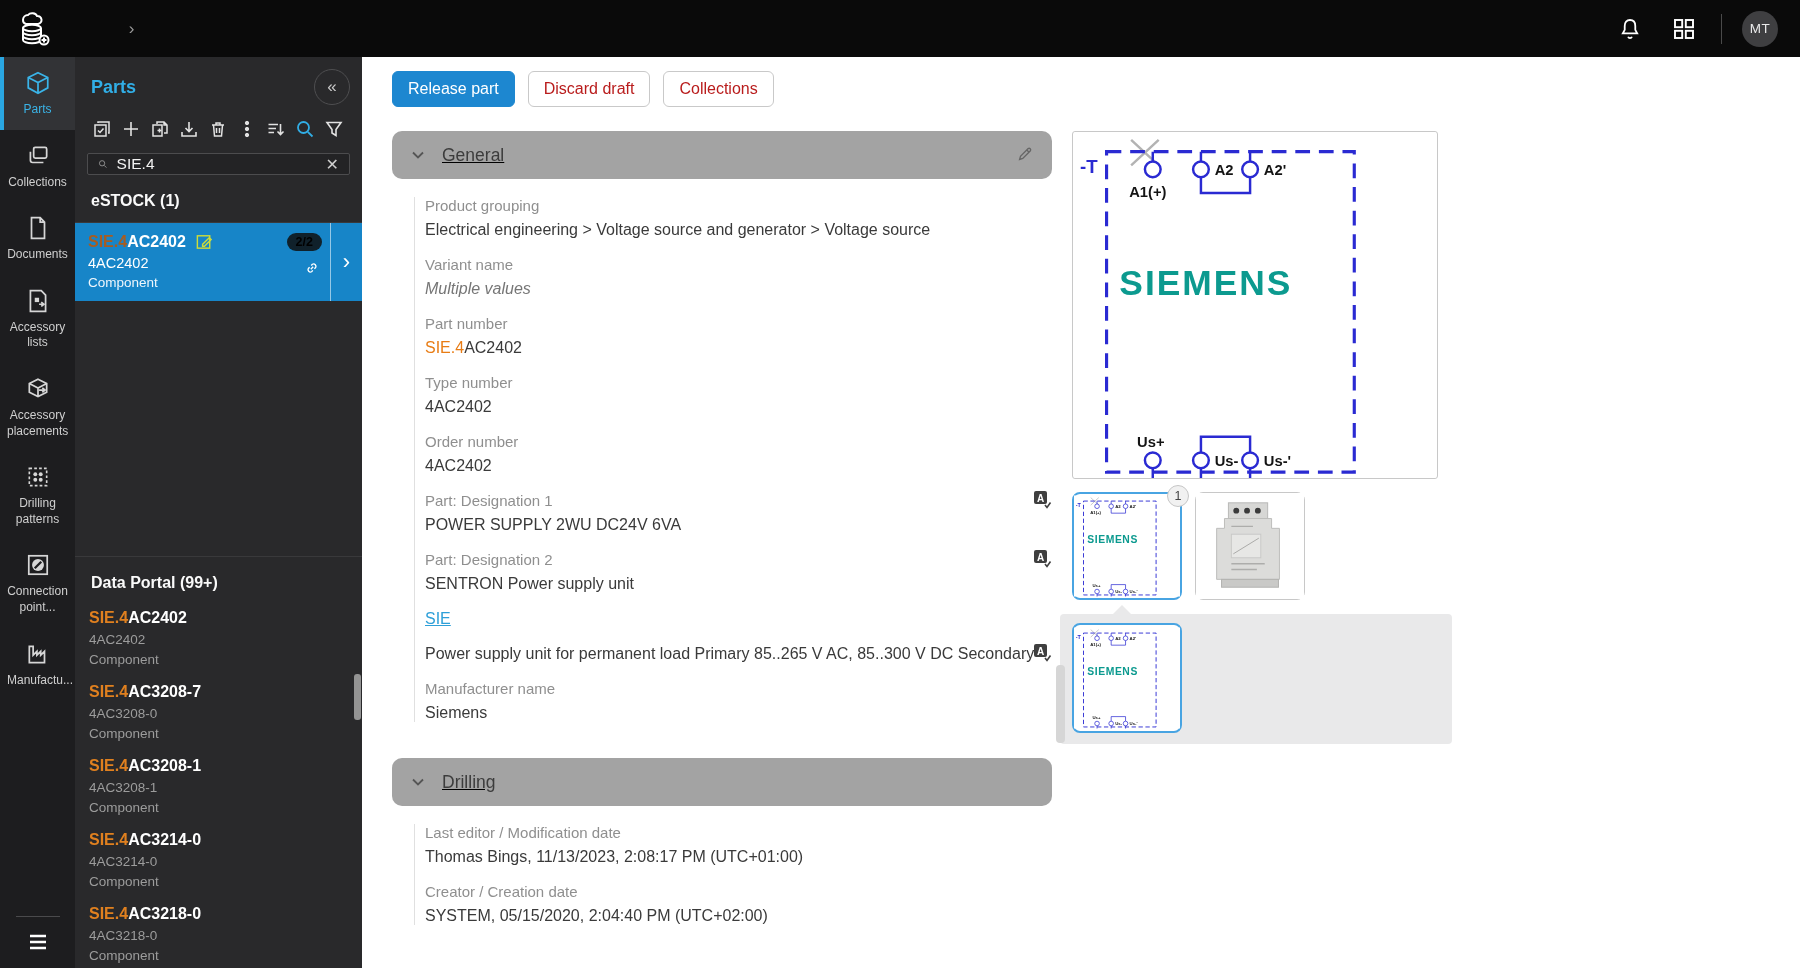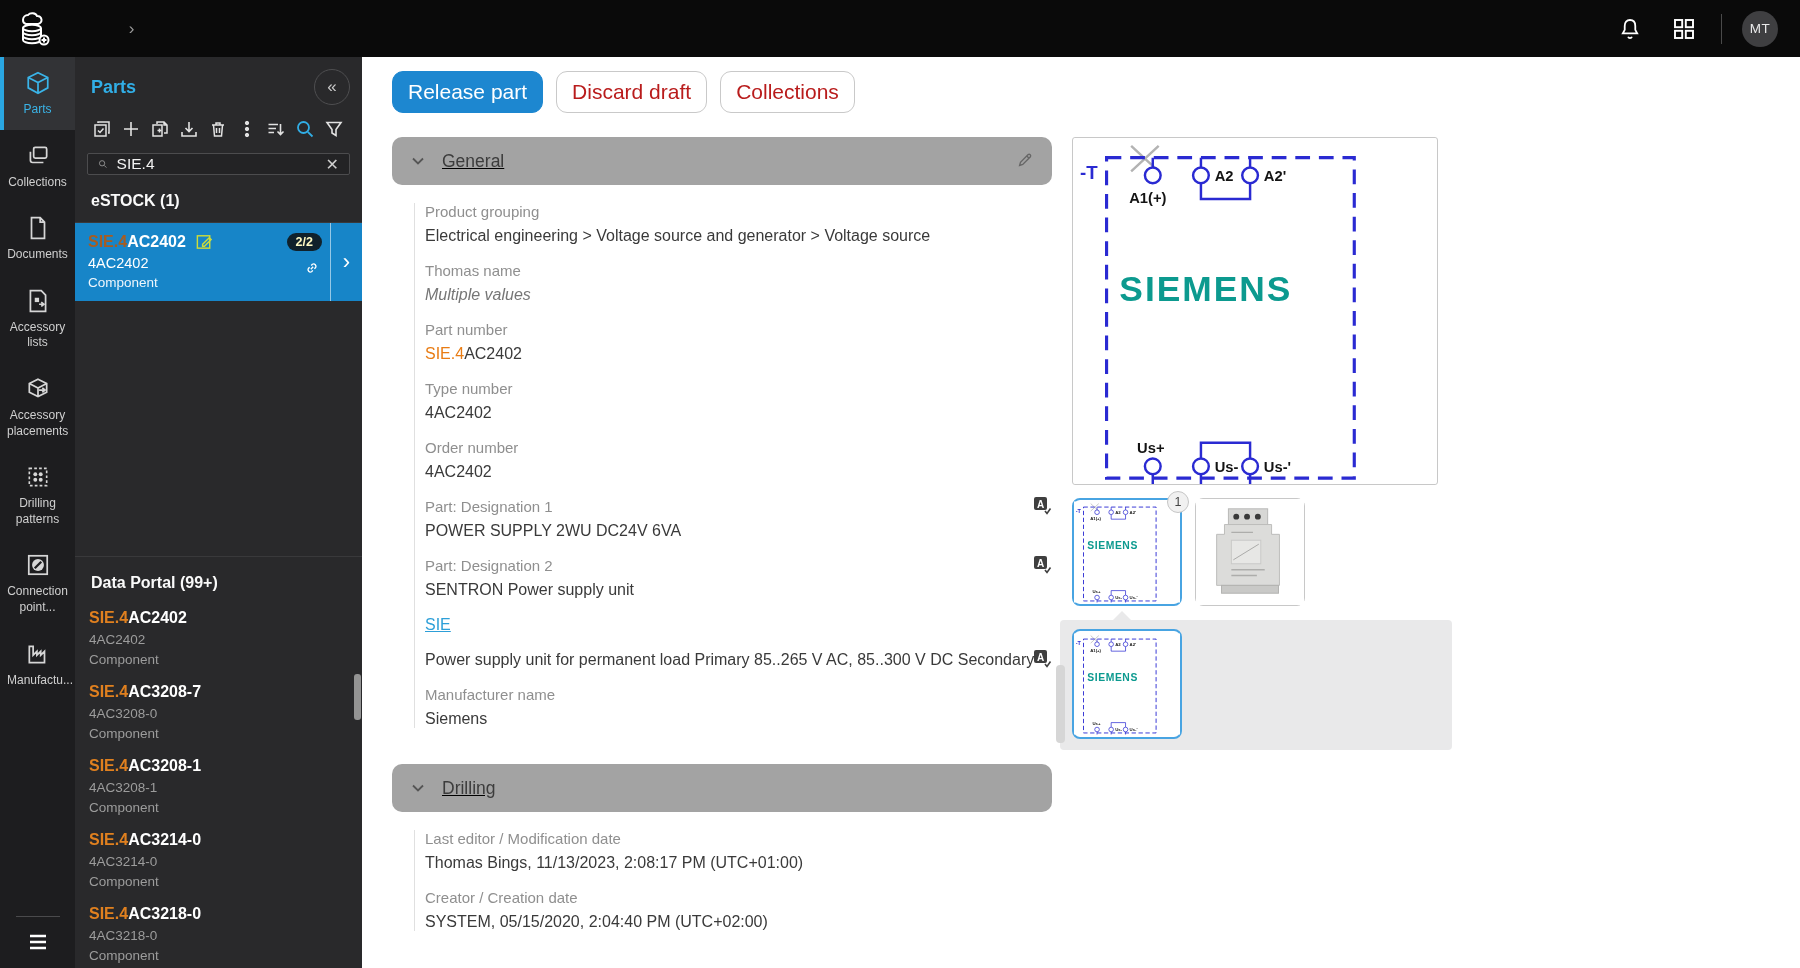--- a/index.html
+++ b/index.html
@@ -39,37 +39,37 @@
   .tool-btn svg { stroke:#e2e2e2; }
   .tool-btn.accent svg { stroke:#31aee6; }
   .searchbox { margin:0 12px; height:38px; background:#232325; border:1px solid #4c4c4e; border-radius:2px; display:flex; align-items:center; padding:0 10px; gap:9px; }
   .searchbox input { flex:1; background:transparent; border:none; outline:none; color:#f2f2f2; font-size:15.5px; font-family:inherit; }
   .clear-btn { background:none; border:none; color:#cfcfcf; font-size:16px; cursor:pointer; }
   .sec-head { padding:17px 16px 12px; font-weight:700; font-size:16px; color:#fafafa; border-bottom:1px solid #39393b; }
   .sel-item { background:#1785c8; padding:9px 40px 11px 13px; position:relative; cursor:pointer; }
   .sel-row1 { display:flex; align-items:center; gap:9px; }
   .sel-prefix { color:#a85c20; font-weight:700; font-size:16px; }
   .sel-name { color:#fff; font-weight:700; font-size:16px; margin-left:-9px; }
-  .badge { margin-left:auto; background:rgba(15,15,15,.85); color:#fef9c3; font-size:12.5px; font-weight:700; padding:2px 9px; border-radius:10px; }
+  .badge { margin-left:auto; background:rgba(15,15,15,.85); color:#000000; font-size:12.5px; font-weight:700; padding:2px 9px; border-radius:10px; }
   .sel-row2 { color:#fff; font-size:14.5px; margin-top:4px; }
   .sel-row3 { color:#eef6fc; font-size:13.5px; margin-top:4px; }
   .sel-chevron { position:absolute; right:0; top:0; bottom:0; width:32px; border-left:1px solid rgba(255,255,255,.55); display:flex; align-items:center; justify-content:center; color:#fff; font-size:22px; background:none; border-top:none;border-bottom:none;border-right:none; cursor:pointer; }
   .sel-link { position:absolute; right:42px; top:37px; }
   .panel-gap { height:255px; flex:0 0 auto; }
   .portal-head { border-top:1px solid #39393b; padding:17px 16px 6px; font-weight:700; font-size:16px; color:#fafafa; }
   .p-item { padding:11px 14px 5px; cursor:pointer; }
   .p-prefix { color:#e0801f; font-weight:700; font-size:16px; }
   .p-name { color:#fff; font-weight:700; font-size:16px; }
   .p-sub { color:#9c9c9c; font-size:13.5px; margin-top:5px; }
   .panel-scroll { position:absolute; right:1px; top:617px; width:7px; height:46px; background:#939393; border-radius:3px; }
 
   
   .main { flex:1; background:#fff; position:relative; padding:14px 0 0 30px; overflow:hidden; }
   .actions { display:flex; gap:13px; margin-bottom:24px; }
-  .btn { font-size:21px; padding:8px 15px; border-radius:11px; cursor:pointer; font-family:inherit; }
+  .btn { font-size:16px; padding:8px 15px; border-radius:6px; cursor:pointer; font-family:inherit; }
   .btn.primary { background:#1d87d0; border:1px solid #1d87d0; color:#fff; }
   .btn.secondary { background:#fff; border:1px solid #c9c9c9; color:#b91c1c; }
 
   .content { display:flex; }
   .form-col { width:660px; flex:0 0 auto; }
   .sec-bar { background:#a3a3a3; border-radius:10px; height:48px; display:flex; align-items:center; padding:0 18px; gap:16px;text-decoration:underline; }
   .sec-title { font-size:17.5px; color:#3c3c3c; }
   .sec-edit { margin-left:auto; background:none; border:none; cursor:pointer; }
   .fields { border-left:1px solid #e0e0e0; margin:18px 0 36px 22px; padding-left:10px; }
   .field { margin-bottom:17px; position:relative; }
@@ -401,21 +401,21 @@
                 </svg>
             </button>
           </div>
 
           <div class="fields">
             <div class="field">
               <div class="f-label">Product grouping</div>
               <div class="f-value">Electrical engineering &gt; Voltage source and generator &gt; Voltage source</div>
             </div>
             <div class="field">
-              <div class="f-label">Thomas name</div>
+              <div class="f-label">Variant name</div>
               <div class="f-value italic">Multiple values</div>
             </div>
             <div class="field">
               <div class="f-label">Part number</div>
               <div class="f-value"><span class="orange">SIE.4</span><span>AC2402</span></div>
             </div>
             <div class="field">
               <div class="f-label">Type number</div>
               <div class="f-value">4AC2402</div>
             </div>

